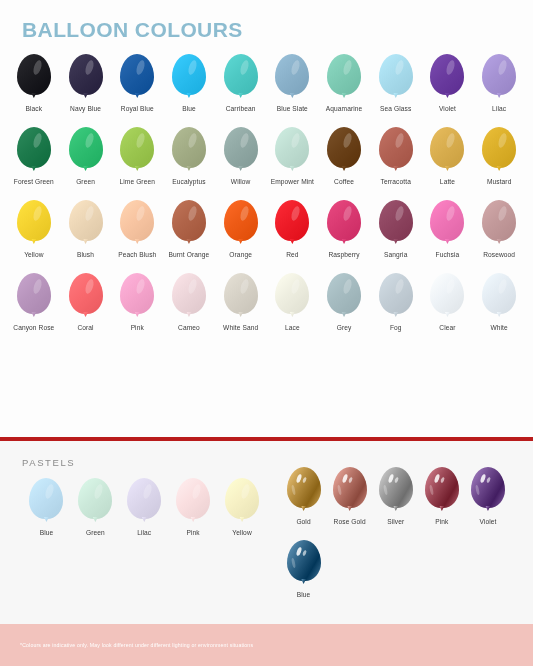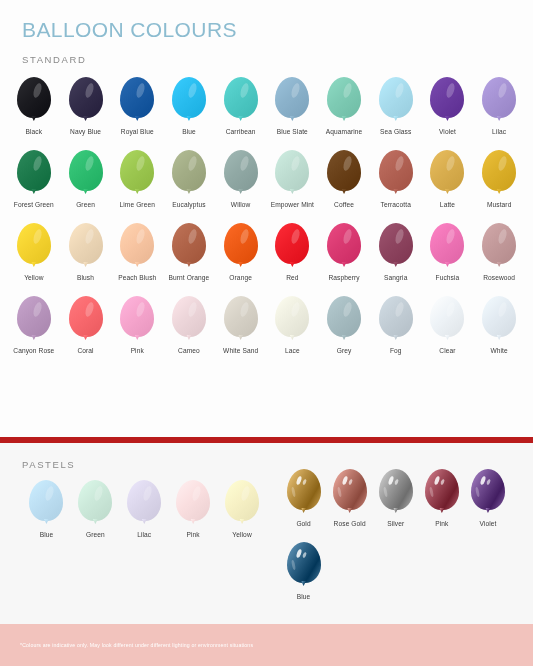--- a/index.html
+++ b/index.html
@@ -7,21 +7,21 @@
     width: 533px; height: 666px;
     background: #ffffff;
     font-family: "Liberation Sans", sans-serif;
     overflow: hidden;
   }
   .page { position: relative; width: 533px; height: 666px; background: #fdfdfd; }
 
   
   .header { padding: 18px 0 0 22px; }
   .title {
-    font-size: 21px; font-weight: normal; letter-spacing: 0.4px;
+    font-size: 21px; font-weight: bold; letter-spacing: 0.4px;
     color: #8cbcd0;
   }
   .section-label {
     font-size: 9.5px; letter-spacing: 1.6px; color: #8a8a8a;
     font-weight: normal; text-transform: uppercase;
   }
   .standard-label { margin: 12px 0 0 22px; }
 
   
   .grid {
@@ -82,21 +82,21 @@
     position: absolute; left: 8px; top: 18px;
     width: 3px; height: 10px; border-radius: 50%;
     background: rgba(255,255,255,0.25); transform: rotate(-12deg);
   }
 
   
   .lower {
     position: absolute; left: 0; right: 0; top: 437px;
     height: 187px;
     background: #f7f7f7;
-    border-top: 6px solid #b91c1c;
+    border-top: 4px solid #b91c1c;
   }
   .lower-cols { display: flex; padding: 16px 22px 0 22px; }
   .col { width: 50%; }
   .col.chromes { padding-left: 14px; }
   .sub-rows { margin-top: 2px; }
 
   
   .footer {
     position: absolute; left: 0; right: 0; bottom: 0;
     height: 42px; background: #f2c3bd;
@@ -109,21 +109,20 @@
 </style>
 </head>
 <body>
 
 <div class="page">
 
   <div class="header">
     <div class="title">BALLOON COLOURS</div>
   </div>
 
-  <div class="section-label standard-label">STANDARD</div>
 
   <div class="grid" id="standard-grid">
       <div class="swatch">
         <div class="balloon-wrap">
           <div class="balloon" style="background: linear-gradient(135deg, rgb(43, 43, 48) 0%, rgb(27, 27, 32) 45%, rgb(11, 11, 16) 100%);"></div>
           <div class="shine"></div>
         </div>
         <div class="label">Black</div>
       </div>
       <div class="swatch">

